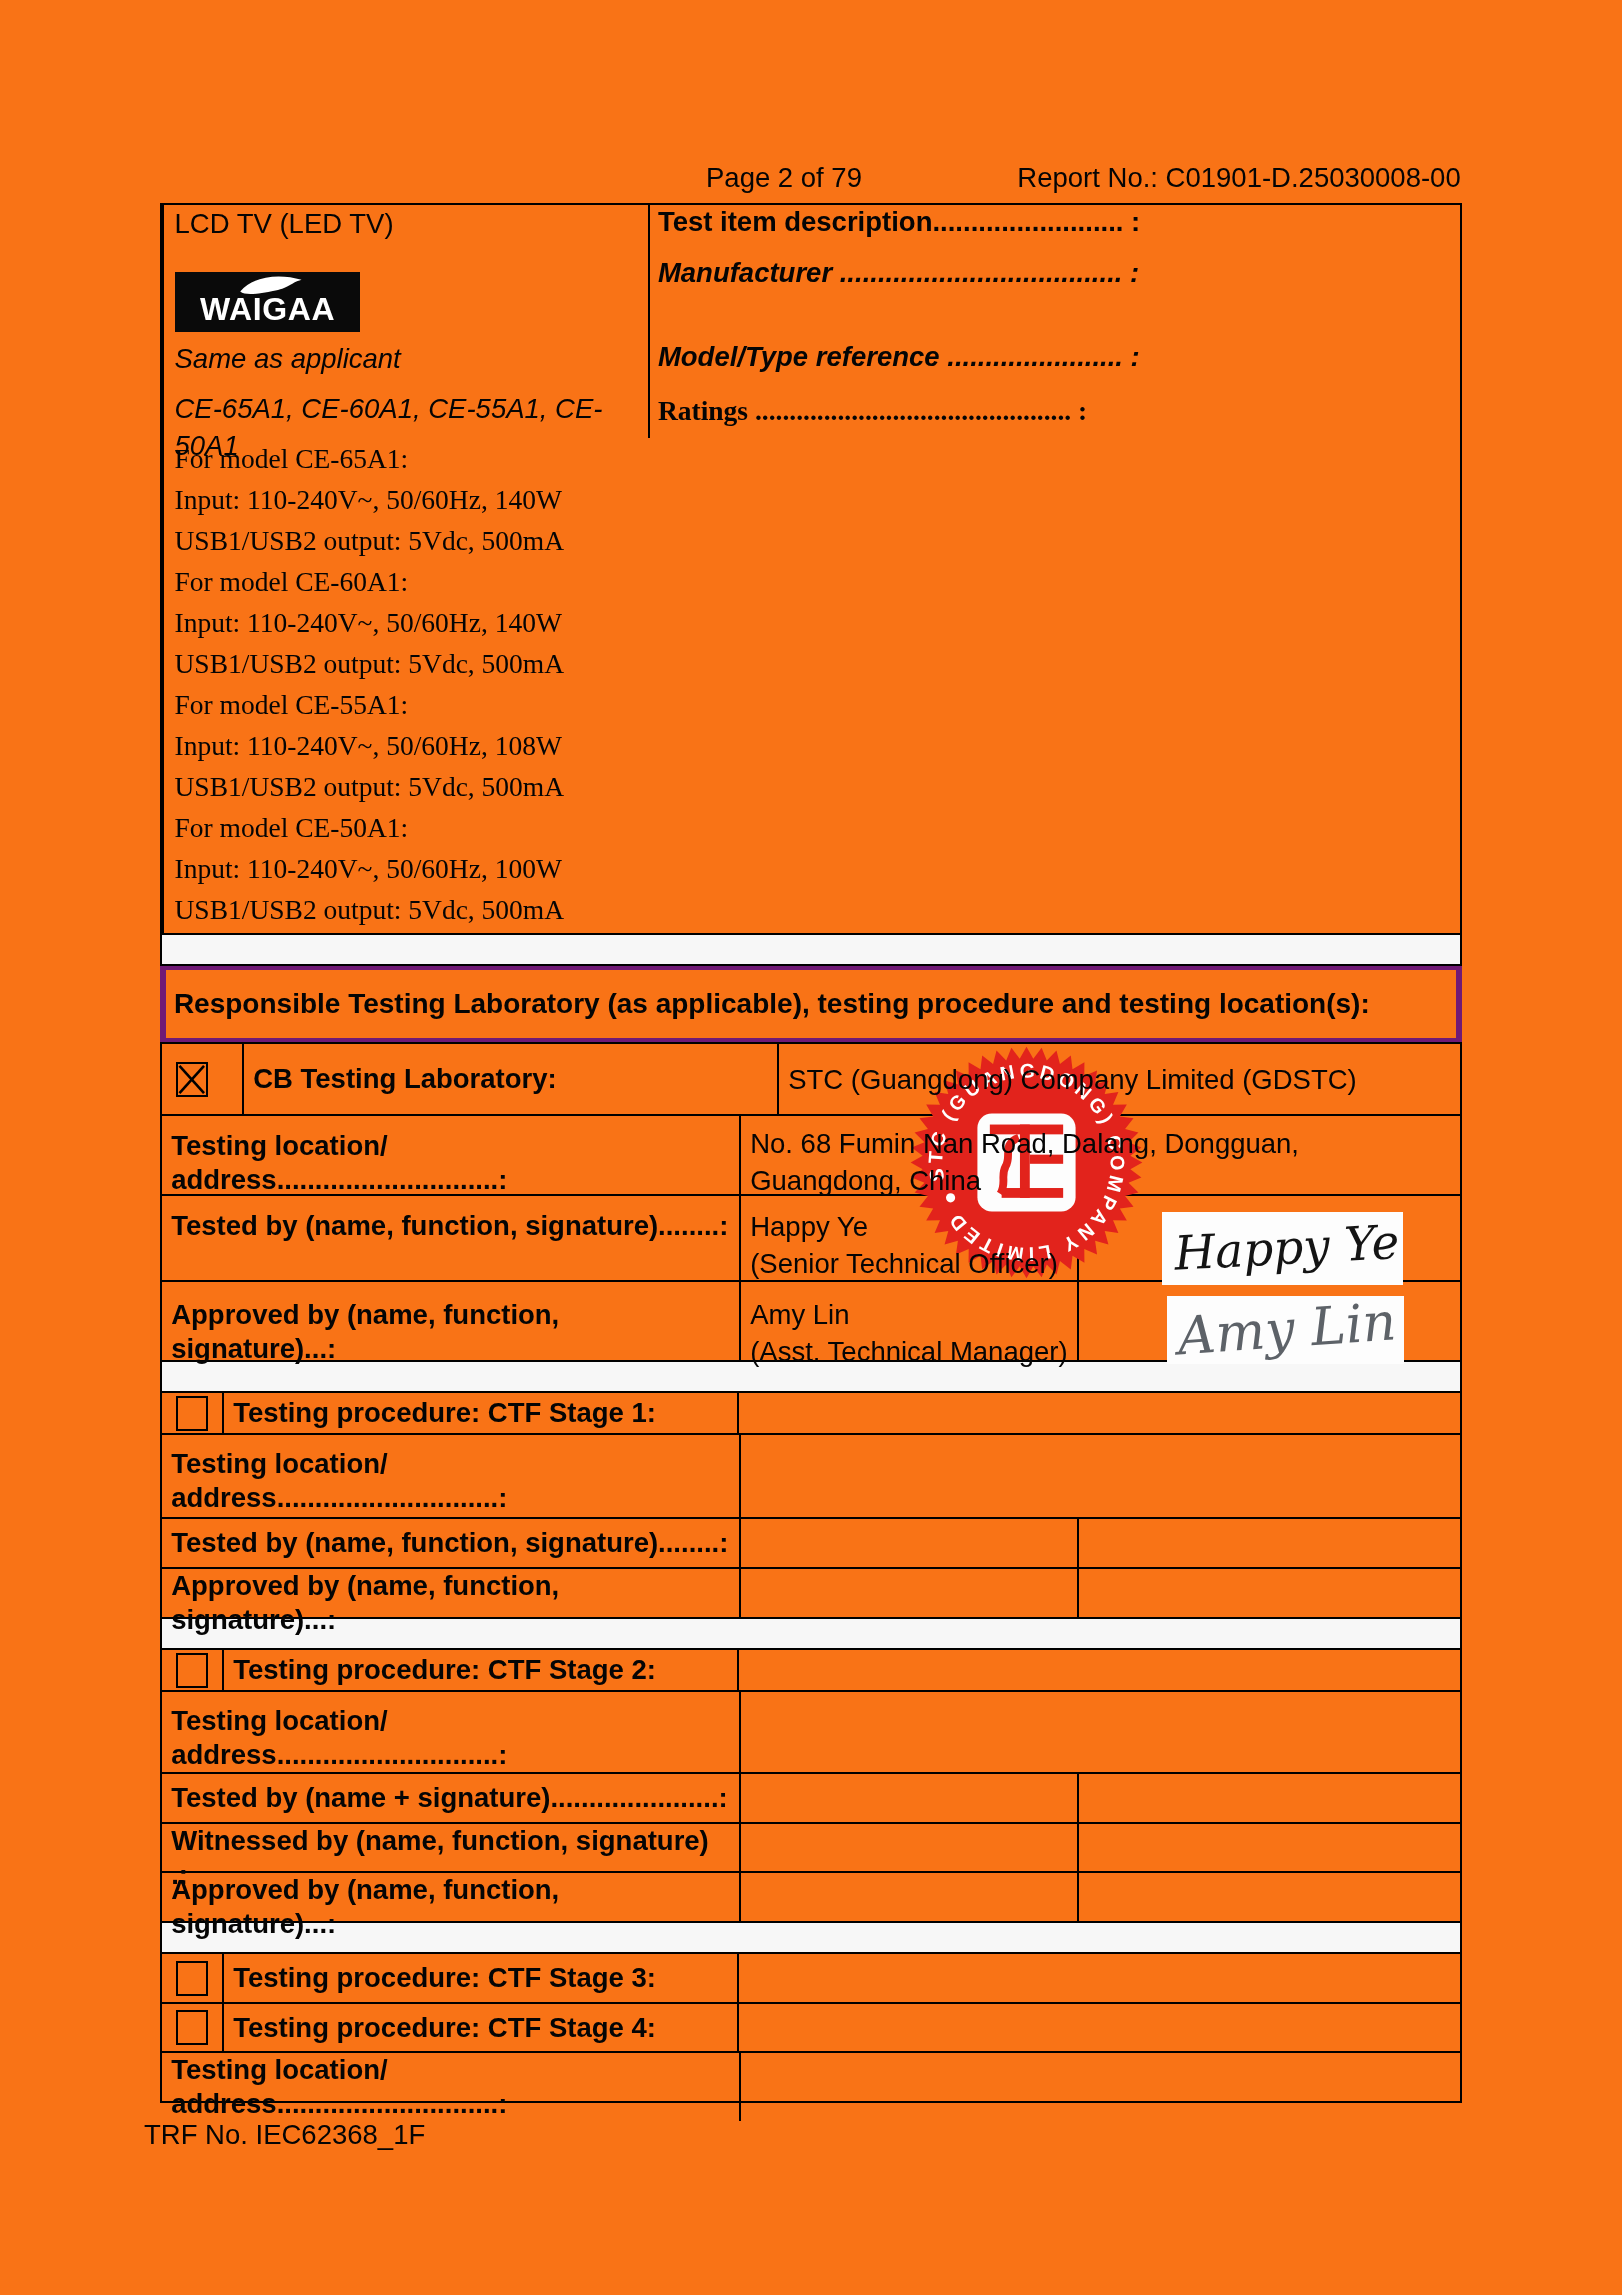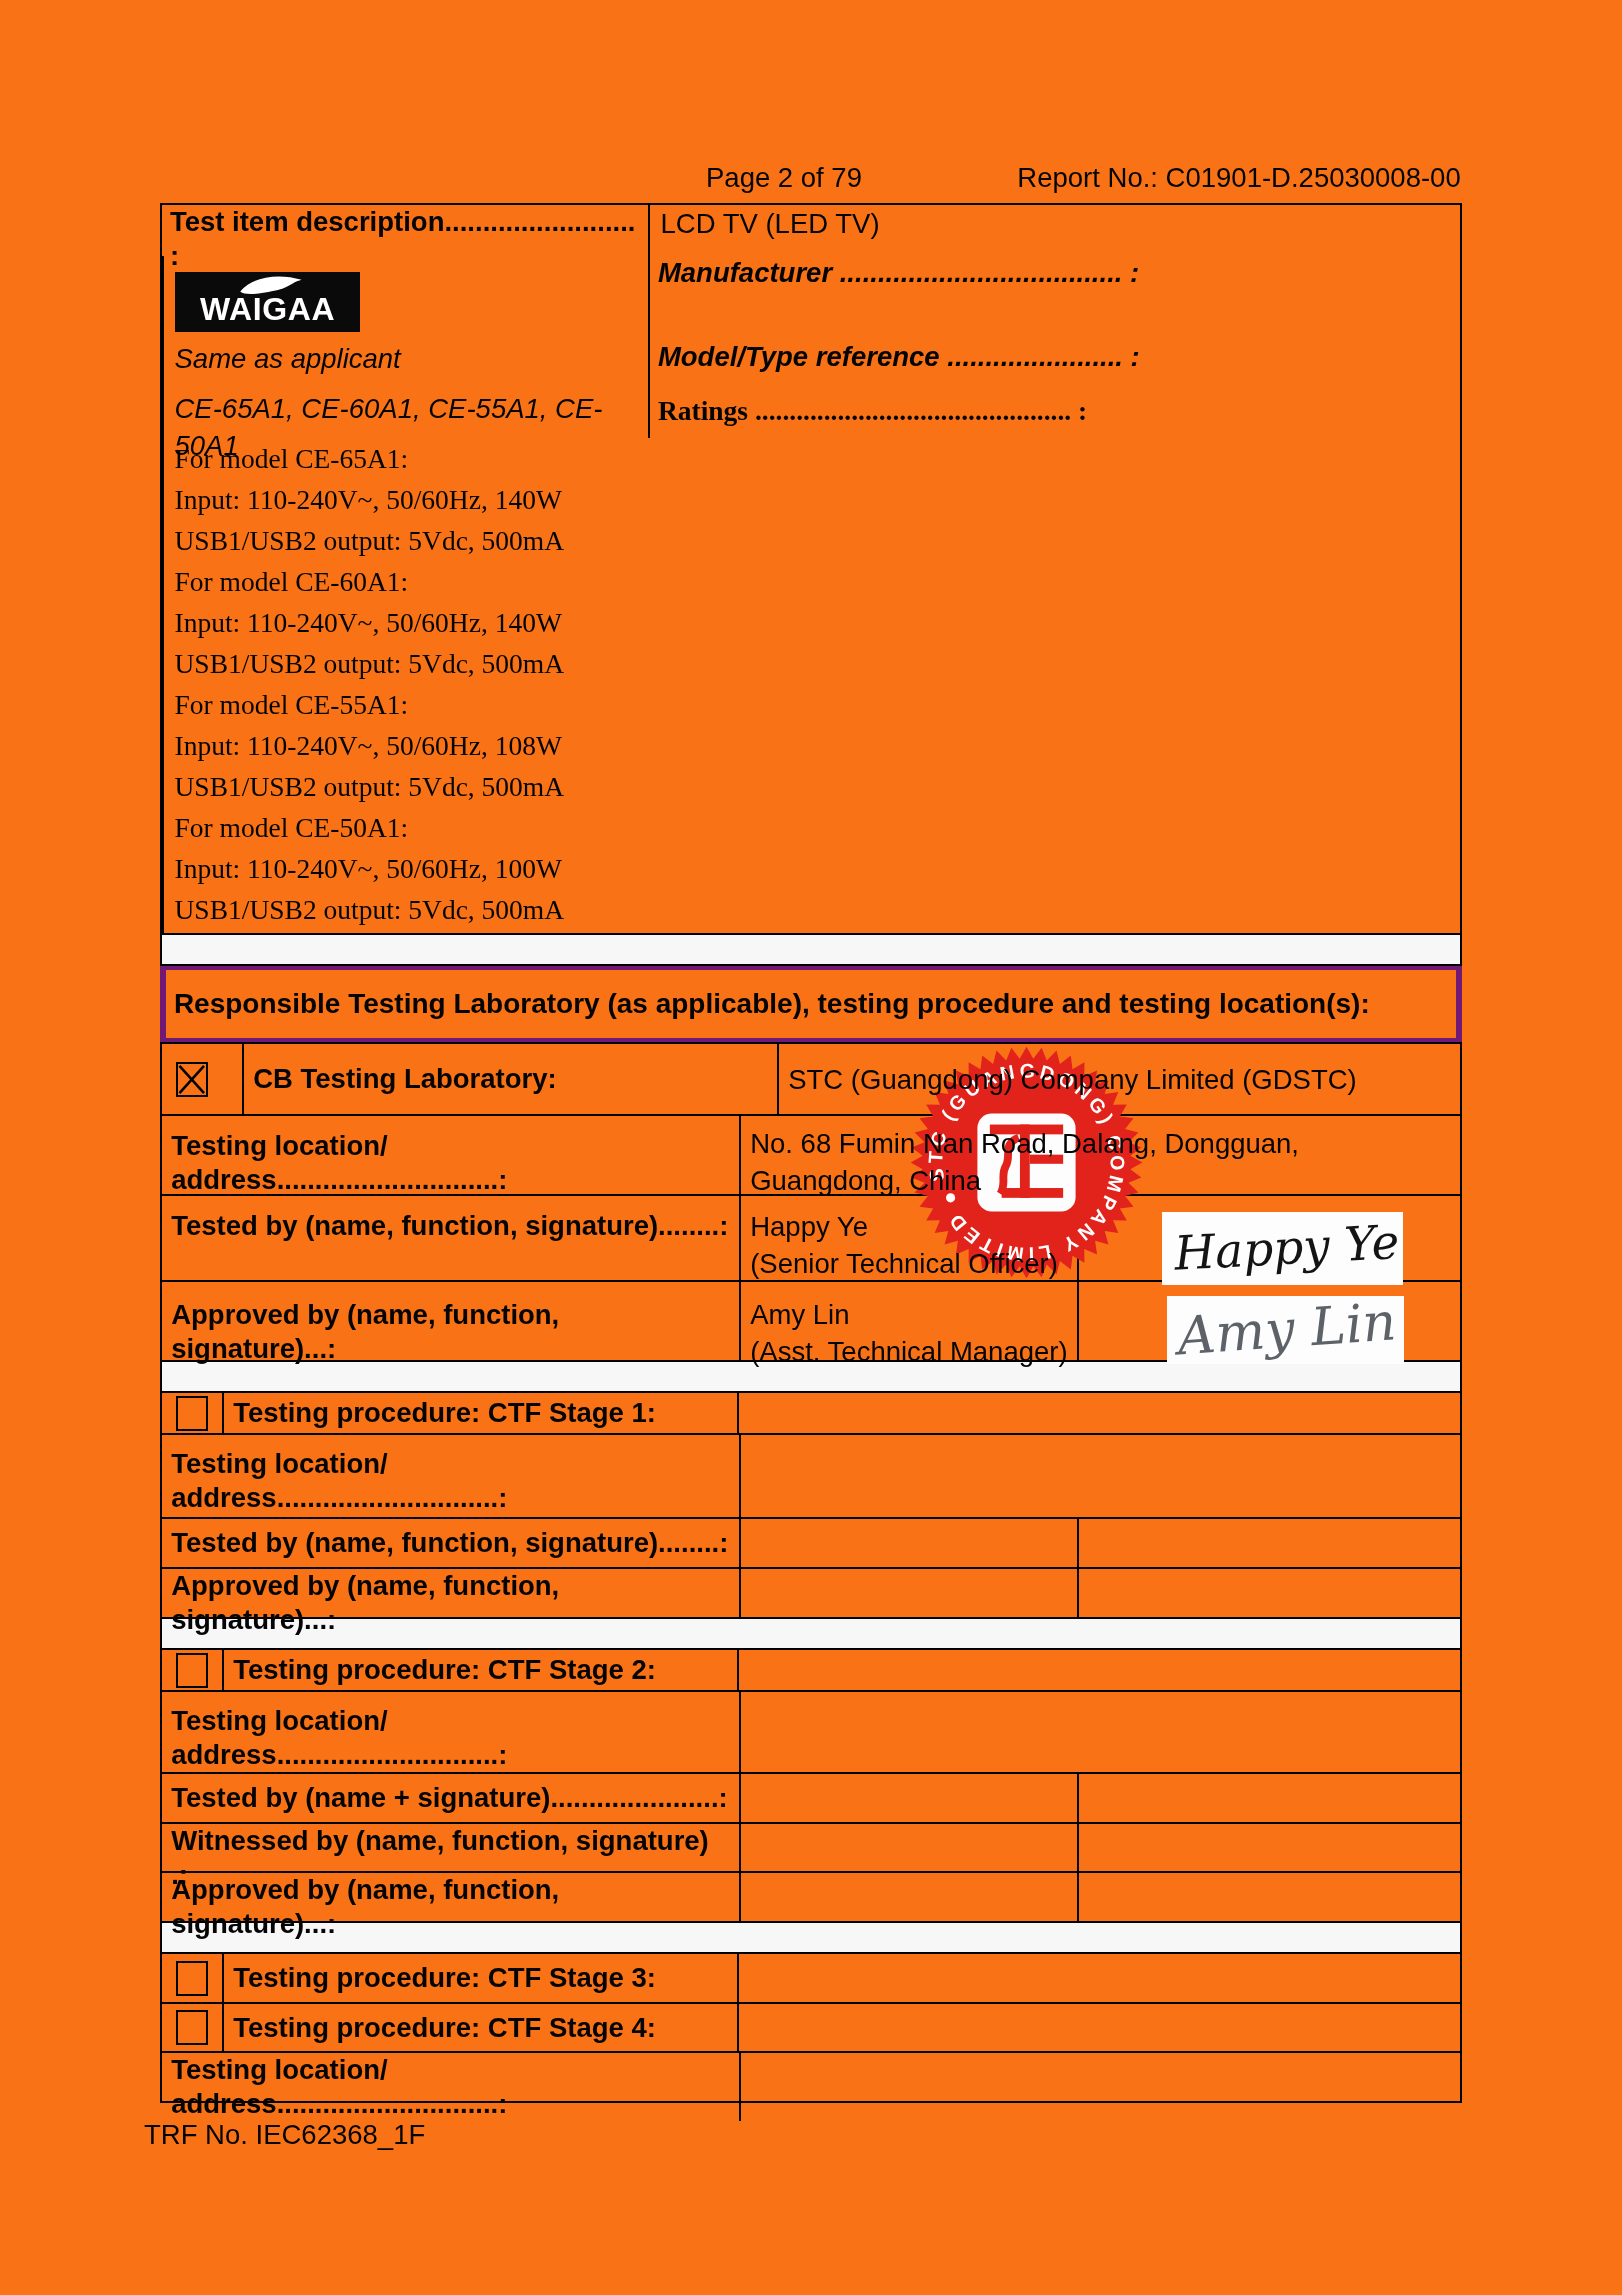--- a/index.html
+++ b/index.html
@@ -68,25 +68,25 @@
 <div class="page">
 
   <div class="hdr">
     <span class="pg tx">Page 2 of 79</span>
     <span class="rpt tx">Report No.: C01901-D.25030008-00</span>
   </div>
 
   <div id="content">
 
     <div class="t1 row">
+      <div class="cell c-val pt18">
+          <span class="tx val">LCD TV (LED TV)</span>
+        </div>
       <div class="cell pt18">
           <span class="tx lbl">Test item description......................... :</span>
-        </div>
-      <div class="cell c-val pt18">
-          <span class="tx val">LCD TV (LED TV)</span>
         </div>
 
       <div class="cell c-val">
         <div class="logo-wrap">
           <svg viewBox="0 0 285 92" xmlns="http://www.w3.org/2000/svg">
             <rect x="0" y="0" width="285" height="92" fill="#0a0a0a"></rect>
             <text x="142" y="74" text-anchor="middle" font-size="49" font-weight="bold" fill="#ffffff" letter-spacing="1" font-family="Liberation Sans, sans-serif">WAIGAA</text>
             <path d="M100 30 C 120 6, 160 2, 194 12 C 176 17, 174 26, 150 29 C 132 33, 108 37, 100 30 Z" fill="#ffffff"></path>
           </svg>
         </div>

